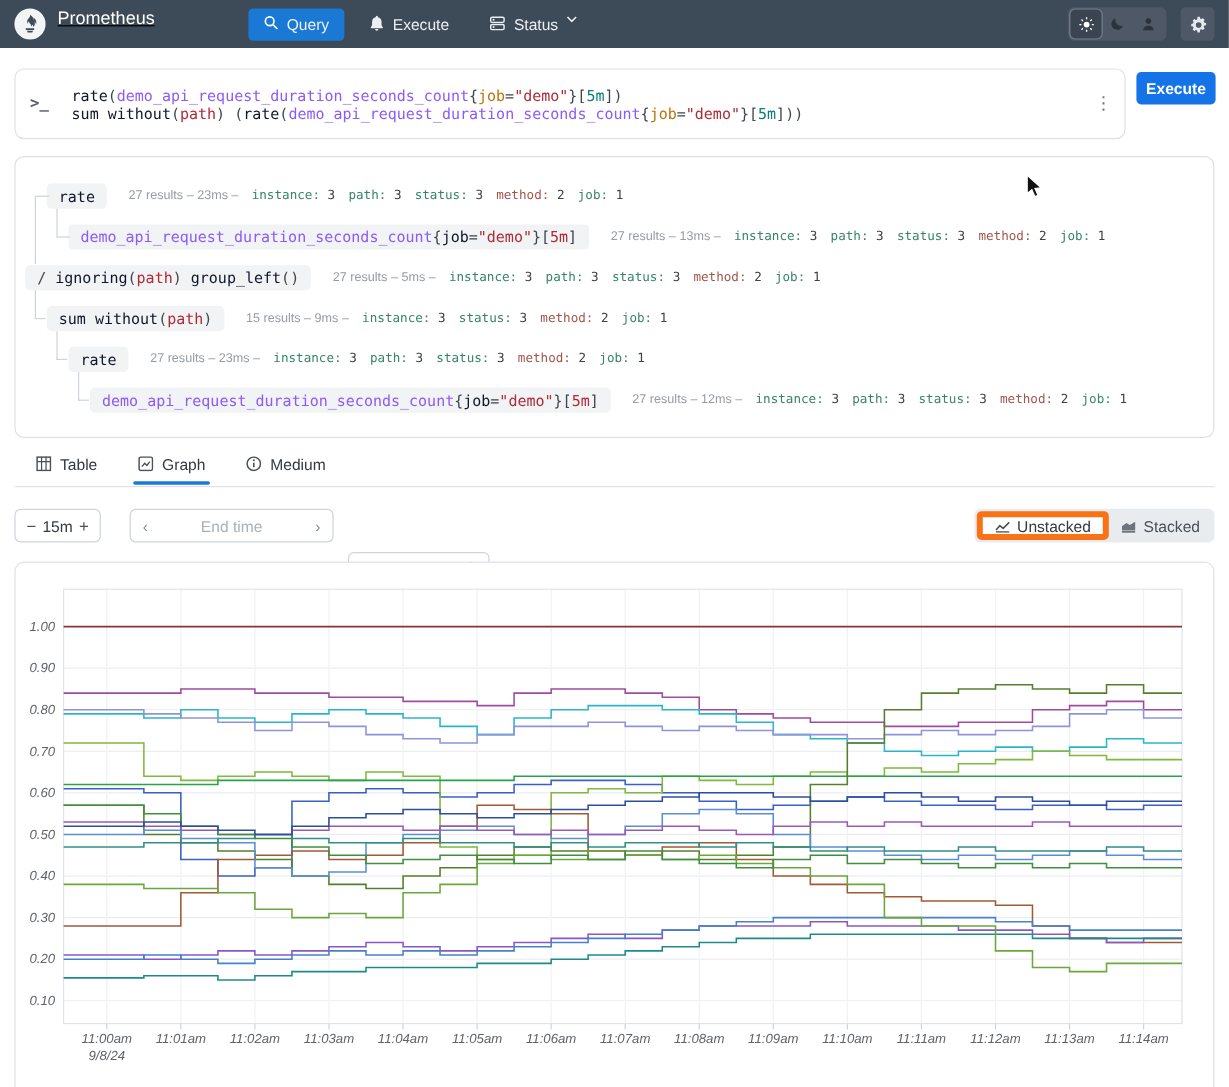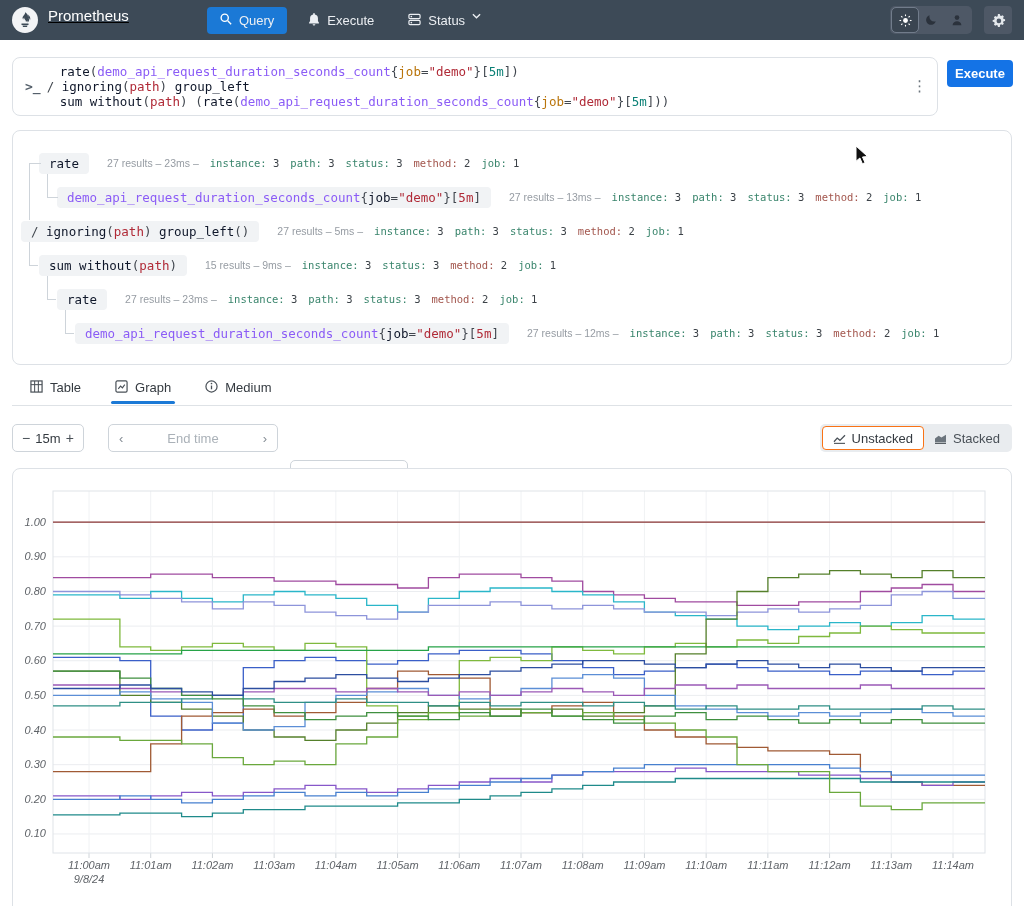--- a/index.html
+++ b/index.html
@@ -72,21 +72,21 @@
   .stepper { left:0; width:72px; justify-content:space-between; padding:0 9px; }
   .stepper .sign { color:#495057; cursor:pointer; font-size:14px; }
   .endtime { left:96px; width:170px; justify-content:space-between; padding:0 10px; }
   .endtime .chev { color:#868e96; cursor:pointer; font-size:13px; }
   .endtime .ph { color:#aab1b8; }
   .resolution { left:278px; width:118px; justify-content:space-between; padding:0 10px; cursor:pointer;margin-top:36px; }
   .stack-toggle { position:absolute; right:0; top:0; height:28px; background:#e9ecef;
     border-radius:5px; padding:2px; display:flex; }
   .seg { display:flex; align-items:center; gap:6px; font-size:13px; color:#495057;
     padding:0 10px; border-radius:4px; cursor:pointer; }
-  .seg.active { background:#fff; border:1px solid #f97316; color:#343a40; }
+  .seg.active { background:#fff; border:5px solid #f97316; color:#343a40; }
 
   
   .chart-card { left:12px; top:468px; width:1000px; height:514px;font-style:italic; }
   .chart-card svg { position:absolute; left:0; top:0; }
 
   .cursor { position:absolute; left:855px; top:145px; z-index:50; pointer-events:none; }
   svg.icon { display:block; }
 </style>
 </head>
 <body>
@@ -161,21 +161,20 @@
           <path fill="#e4e8ec" d="M9.4 1l.3 1.6c.4.1.8.3 1.1.5l1.5-.8 1.4 1.4-.8 1.5c.2.3.4.7.5 1.1l1.6.3v2l-1.6.3c-.1.4-.3.8-.5 1.1l.8 1.5-1.4 1.4-1.5-.8c-.3.2-.7.4-1.1.5L9.4 15h-2l-.3-1.6c-.4-.1-.8-.3-1.1-.5l-1.5.8-1.4-1.4.8-1.5c-.2-.3-.4-.7-.5-1.1L1.8 9.4v-2l1.6-.3c.1-.4.3-.8.5-1.1l-.8-1.5 1.4-1.4 1.5.8c.3-.2.7-.4 1.1-.5L7.4 1h2zM8.4 5.9a2.5 2.5 0 1 0 0 5 2.5 2.5 0 0 0 0-5z"></path>
         </svg>
     </div>
   </div>
 </div>
 
 <div class="card editor-card">
   <span class="prompt mono">&gt;_</span>
   <div class="code-lines mono">
     <div class="code-line indented"><span class="tk-fn">rate</span><span class="tk-pn">(</span><span class="tk-mt">demo_api_request_duration_seconds_count</span><span class="tk-pn">{</span><span class="tk-lab">job</span><span class="tk-pn">=</span><span class="tk-red">"demo"</span><span class="tk-pn">}</span><span class="tk-pn">[</span><span class="tk-dur">5m</span><span class="tk-pn">]</span><span class="tk-pn">)</span></div>
-    <div class="code-line"><span class="tk-op">/ </span><span class="tk-fn">ignoring</span><span class="tk-pn">(</span><span class="tk-red">path</span><span class="tk-pn">)</span><span class="tk-pn"> </span><span class="tk-fn">group_left</span></div>
     <div class="code-line indented"><span class="tk-fn">sum</span><span class="tk-pn"> </span><span class="tk-fn">without</span><span class="tk-pn">(</span><span class="tk-red">path</span><span class="tk-pn">)</span><span class="tk-pn"> (</span><span class="tk-fn">rate</span><span class="tk-pn">(</span><span class="tk-mt">demo_api_request_duration_seconds_count</span><span class="tk-pn">{</span><span class="tk-lab">job</span><span class="tk-pn">=</span><span class="tk-red">"demo"</span><span class="tk-pn">}</span><span class="tk-pn">[</span><span class="tk-dur">5m</span><span class="tk-pn">]</span><span class="tk-pn">))</span></div>
   </div>
   <div class="kebab">⋮</div>
 </div>
 <button class="execute-btn">Execute</button>
 
 <div class="card tree-card">
   <div id="tree" style="position:relative; width:100%; height:100%;">
       <div class="tree-row" style="left: 26px; top: 20px;">
         <span class="chip mono"><span class="tk-fn">rate</span></span>

